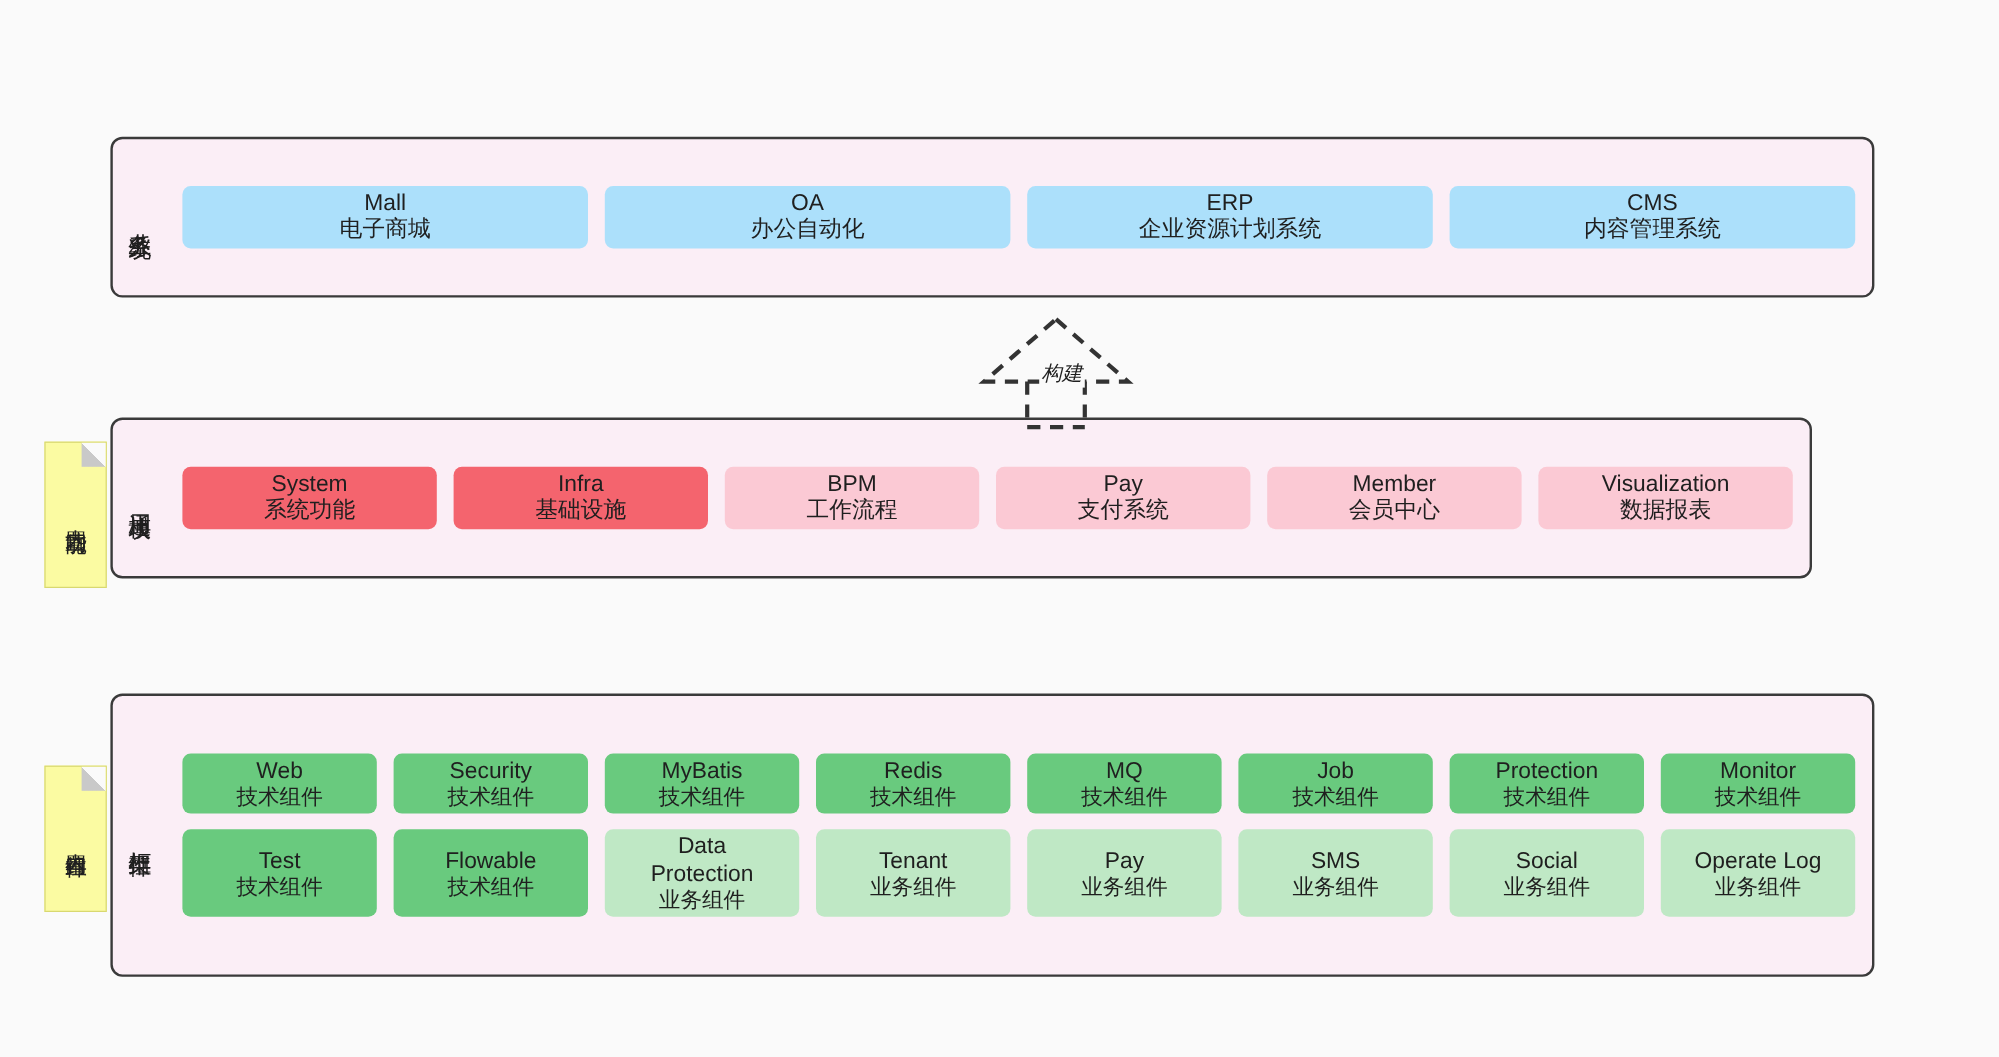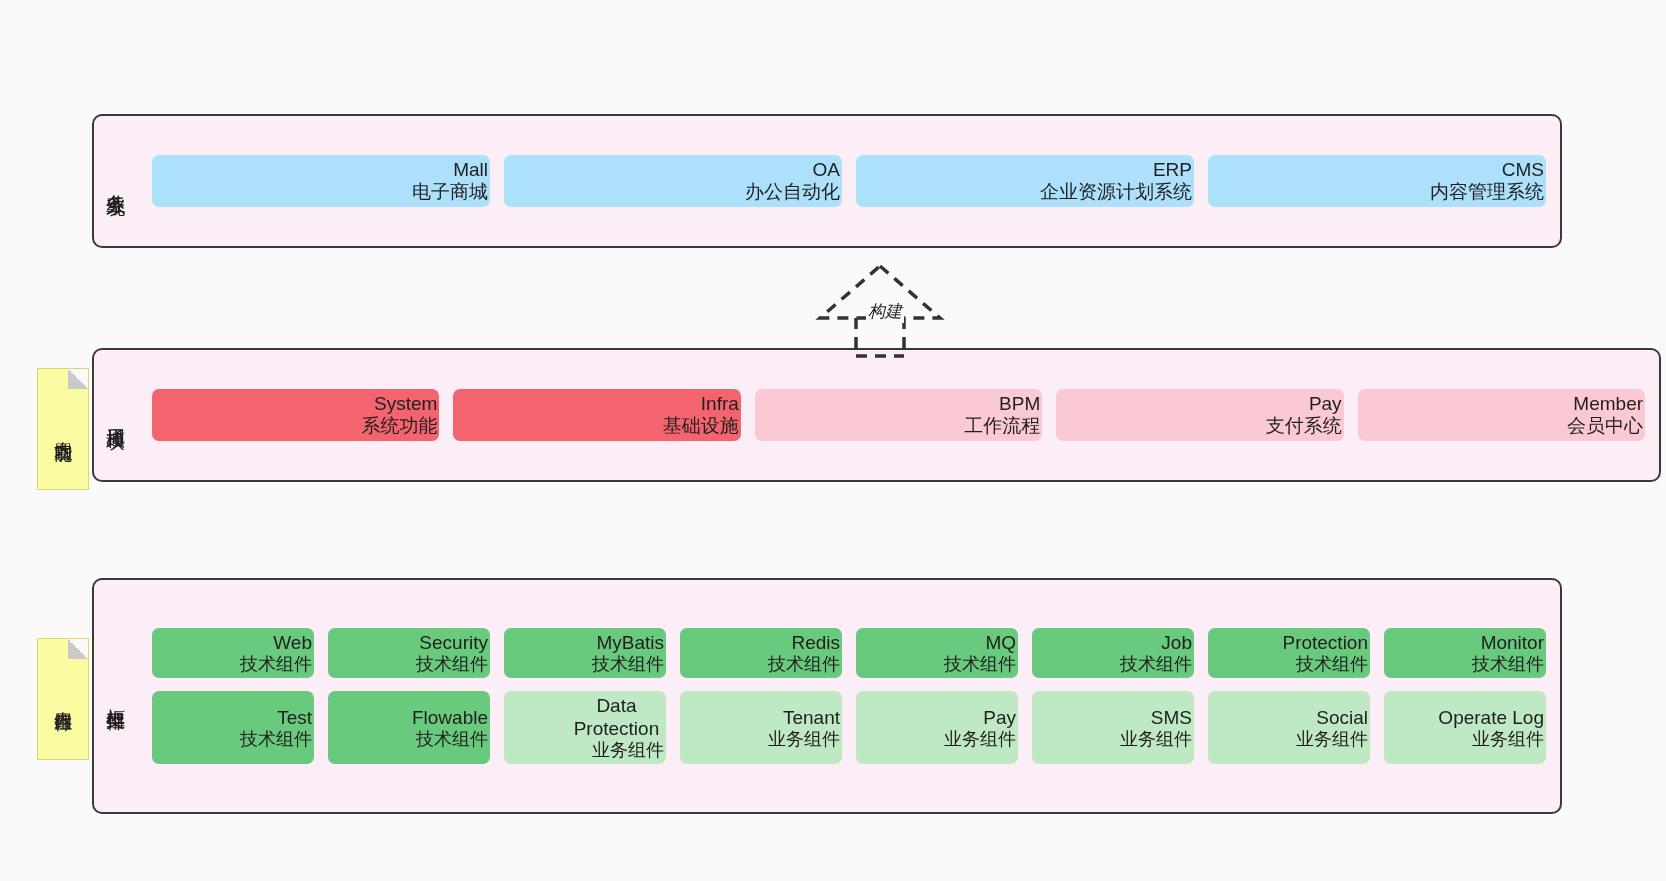--- a/index.html
+++ b/index.html
@@ -53,21 +53,21 @@
     gap: 14px;
     align-items: stretch;
   }
 
   
   .box {
     flex: 1 1 0;
     border-radius: 7px;
     display: flex;
     flex-direction: column;
-    align-items: flex-end;
+    align-items: center;
     justify-content: center;
     text-align: center;
     line-height: 1.16;
     color: #1f1f1f;
     padding: 4px 2px;
   }
   .box .t1 { font-size: 19px; }
   .box .t2 { font-size: 19px; }
   .box .t3 { font-size: 18px; }
 
@@ -151,21 +151,21 @@
       <path d="M 104 56 L 104 94" fill="none" stroke="#333" stroke-width="3.5" stroke-dasharray="11 8"></path>
       <path d="M 56 94 L 104 94" fill="none" stroke="#333" stroke-width="3.5" stroke-dasharray="11 8"></path>
     </svg>
     <span class="arrow-label" style="left:66px; top:38px;">构建</span>
   </div>
 
   <div class="note" style="left:37px; top:368px; width:52px; height:122px;">
     <span>内置功能</span>
   </div>
 
-  <div class="layer" id="layer-common-modules" style="left:92px; top:348px; width:1569px; height:134px;">
+  <div class="layer" id="layer-common-modules" style="left:92px; top:348px; width:1418px; height:134px;">
     <div class="layer-title">通用模块</div>
     <div class="layer-body">
       <div class="row">
         <div class="box c-red">
           <span class="t1">System</span>
           <span class="t2">系统功能</span>
         </div>
         <div class="box c-red">
           <span class="t1">Infra</span>
           <span class="t2">基础设施</span>
@@ -175,20 +175,24 @@
           <span class="t2">工作流程</span>
         </div>
         <div class="box c-pink">
           <span class="t1">Pay</span>
           <span class="t2">支付系统</span>
         </div>
         <div class="box c-pink">
           <span class="t1">Member</span>
           <span class="t2">会员中心</span>
         </div>
+        <div class="box c-pink">
+          <span class="t1">Visualization</span>
+          <span class="t2">数据报表</span>
+        </div>
       </div>
     </div>
   </div>
 
 
   <div class="note" style="left:37px; top:638px; width:52px; height:122px;">
     <span>内置组件</span>
   </div>
 
   <div class="layer" id="layer-framework-components" style="left:92px; top:578px; width:1470px; height:236px;">

